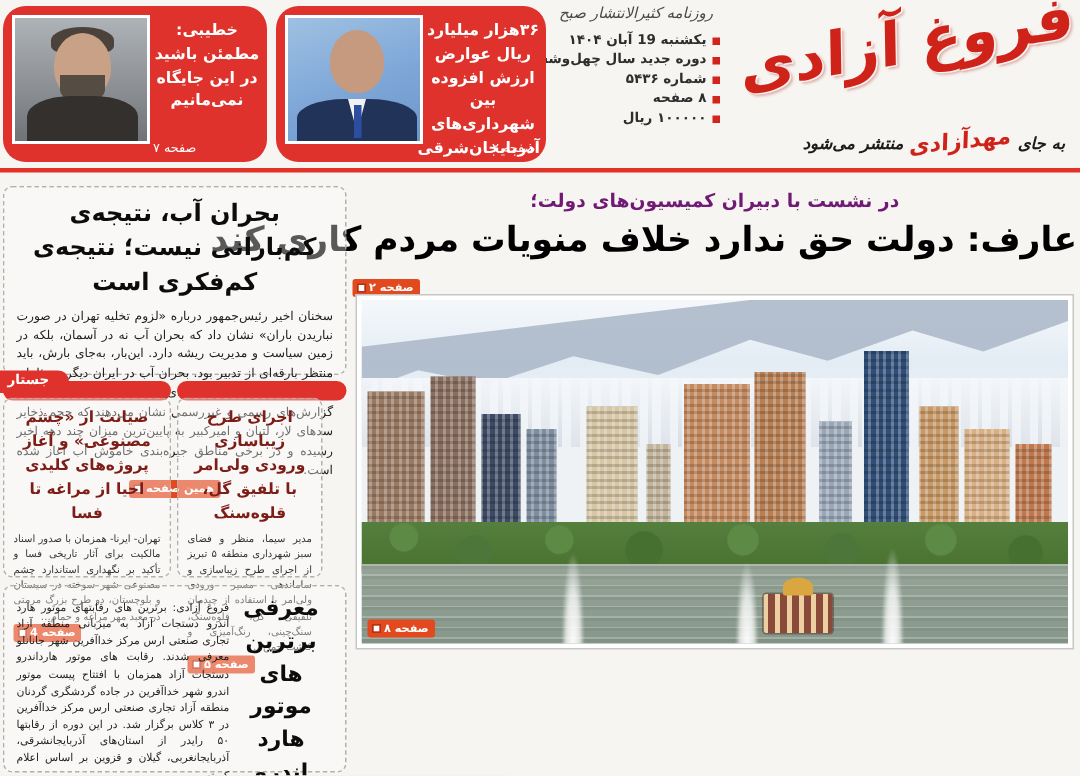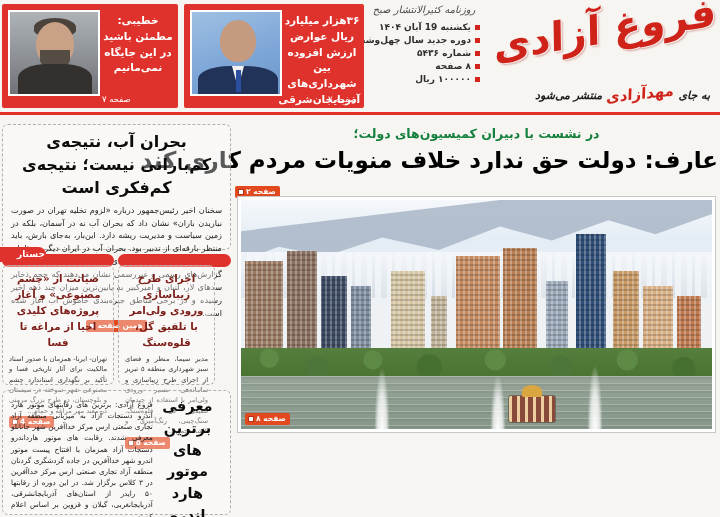--- a/index.html
+++ b/index.html
@@ -18,21 +18,21 @@
   .replaces { position:absolute; right:10px; bottom:9px; display:flex; align-items:baseline; gap:4px; direction:rtl; }
   .replaces .black { font-size:11px; font-weight:bold; color:#1c1c1c;font-style:italic; }
   .replaces .redname { font-size:15px; font-weight:bold; color:#cf231a; transform:rotate(-6deg) skewX(-8deg); display:inline-block; }
 
   .info-col { position:absolute; right:240px; top:4px; width:112px; }
   .type-line { font-size:10px; font-style:italic; color:#4a4a4a; text-align:center; margin-bottom:7px; white-space:nowrap; }
   .info-line { display:flex; align-items:center; justify-content:flex-start; gap:4px; margin-bottom:3px; direction:rtl; }
   .info-line .sq { width:5px; height:5px; background:#d2231d; flex:0 0 auto; }
   .info-line .txt { font-size:9px; font-weight:bold; color:#2e2e2e; white-space:nowrap; }
 
-  .top-box { position:absolute; top:4px; height:104px; background:#e0322c; border-radius:2px; overflow:hidden; }
+  .top-box { position:absolute; top:4px; height:104px; background:#e0322c; border-radius:15px; overflow:hidden; }
   .box-khatibi { left:2px; width:176px; }
   .box-vat { left:184px; width:180px; }
   .portrait { position:absolute; left:6px; top:6px; width:92px; height:86px; border:2px solid #fff; overflow:hidden; }
   .portrait .head { position:absolute; border-radius:50% 50% 46% 46%; }
   .portrait .torso { position:absolute; bottom:-4px; border-radius:40% 40% 0 0; }
   .p-khatibi { background:linear-gradient(180deg,#aeb3b8,#8a8e92 60%,#6f7276); }
   .p-khatibi .head { left:26px; top:10px; width:38px; height:44px; background:#c9a186; }
   .p-khatibi .hair { position:absolute; left:24px; top:6px; width:42px; height:18px; border-radius:50% 50% 30% 30%; background:#4a423b; }
   .p-khatibi .beard { position:absolute; left:30px; top:38px; width:30px; height:18px; border-radius:0 0 45% 45%; background:#554c44; }
   .p-khatibi .torso { left:8px; width:74px; height:34px; background:#33302d; }
@@ -43,21 +43,21 @@
   .p-vat .tie { position:absolute; left:44px; bottom:2px; width:5px; height:22px; background:#2b4ea0; }
   .top-box .tb-title { position:absolute; top:9px; font-size:10.5px; line-height:1.5; font-weight:bold; color:#fff; text-align:center; }
   .box-khatibi .tb-title { right:4px; width:72px; }
   .box-vat .tb-title { right:4px; width:76px; }
   .tb-page { position:absolute; bottom:4px; font-size:8.5px; color:#fff; }
   .box-khatibi .tb-page { left:100px; }
   .box-vat .tb-page { left:144px; }
 
   
   .lead { position:absolute; left:235px; top:122px; width:483px; height:72px; }
-  .kicker { text-align:center; font-size:12.5px; font-weight:bold; color:#15803d; margin-top:4px; }
+  .kicker { text-align:center; font-size:12.5px; font-weight:bold; color:#701a75; margin-top:4px; }
   .headline { text-align:center; font-size:23px; font-weight:bold; color:#000; white-space:nowrap; margin-top:6px; letter-spacing:-0.3px; }
   .page-tag { display:inline-flex; align-items:center; gap:3px; background:#e2491f; color:#fff;
               border-radius:2px; padding:1px 4px; font-size:7.5px; font-weight:bold; line-height:1.3; direction:rtl; }
   .page-tag .tag-sq { width:4px; height:4px; background:#fff; outline:1px solid #b23314; flex:0 0 auto; }
   .lead-tag { position:absolute; left:0; bottom:-4px; }
 
   
   .photo { position:absolute; left:237px; top:196px; width:479px; height:237px; background:#fff;
            border:1px solid #c6c6c6; padding:3px; }
   .photo-inner { position:relative; width:100%; height:100%; overflow:hidden;
@@ -111,21 +111,21 @@
   
   .left-col { position:absolute; left:2px; top:124px; width:230px; height:392px; }
   .dashed-box { border:1.6px dashed #b3b0ac; border-radius:6px; background:rgba(255,255,255,.35); }
   .water-box { position:absolute; left:0; top:0; width:229px; height:126px; padding:5px 8px 4px; display:flex; flex-direction:column; }
   .water-title { text-align:center; font-size:16px; line-height:1.45; font-weight:bold; color:#0c0c0c; }
   .water-body { margin-top:4px; font-size:8.2px; line-height:1.58; text-align:justify; color:#222; }
   .water-tag { align-self:center; margin-top:auto; }
 
   .edge-banner { position:absolute; left:0; top:247px; width:46px; height:15px; background:#e0322c;
                  border-radius:0 9px 9px 0; overflow:hidden; z-index:5;
-                 color:#fff; font-size:9px; font-weight:bold; line-height:15px; letter-spacing:4px; text-align:left; padding-left:17px; direction:rtl; }
+                 color:#fff; font-size:9px; font-weight:bold; line-height:15px; letter-spacing:4px; text-align:left; padding-left:5px; direction:rtl; }
 
   .pill { position:absolute; height:13px; background:#e0322c; border-radius:8px; }
   .pill-eye { left:0; top:130px; width:112px; }
   .pill-beauty { left:116px; top:130px; width:113px; }
 
   .mid-box { position:absolute; top:141px; width:112px; height:120px; padding:5px 6px 4px; display:flex; flex-direction:column; }
   .mid-eye { left:0; }
   .mid-beauty { left:116px; width:97px; }
   .mid-title { text-align:center; font-size:10.3px; line-height:1.55; font-weight:bold; color:#7c1d18; }
   .mid-body { margin-top:3px; font-size:6.7px; line-height:1.55; text-align:justify; color:#333; }

